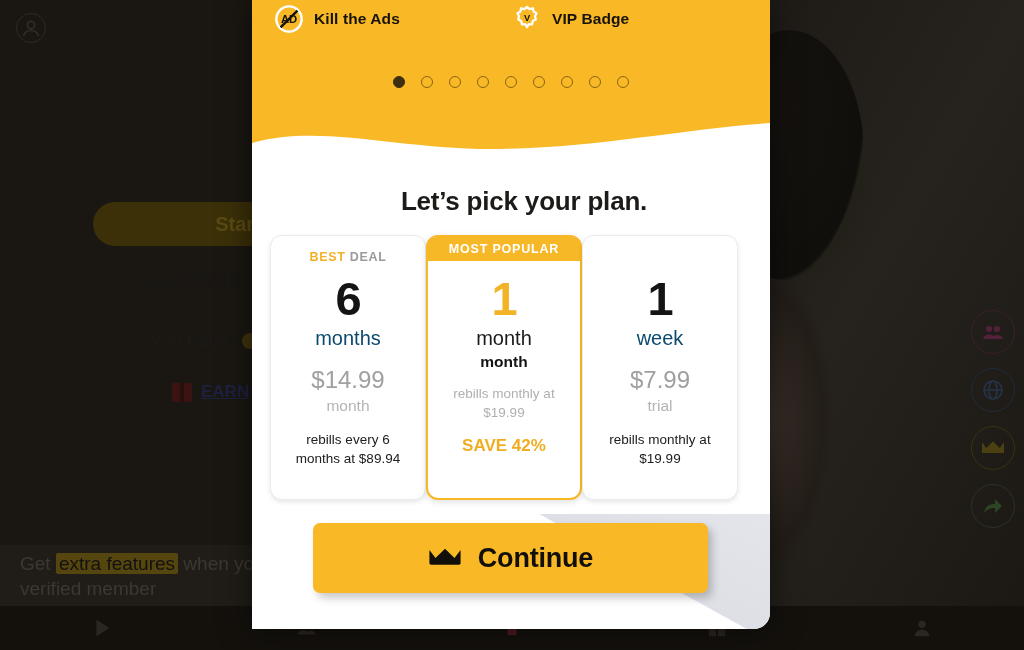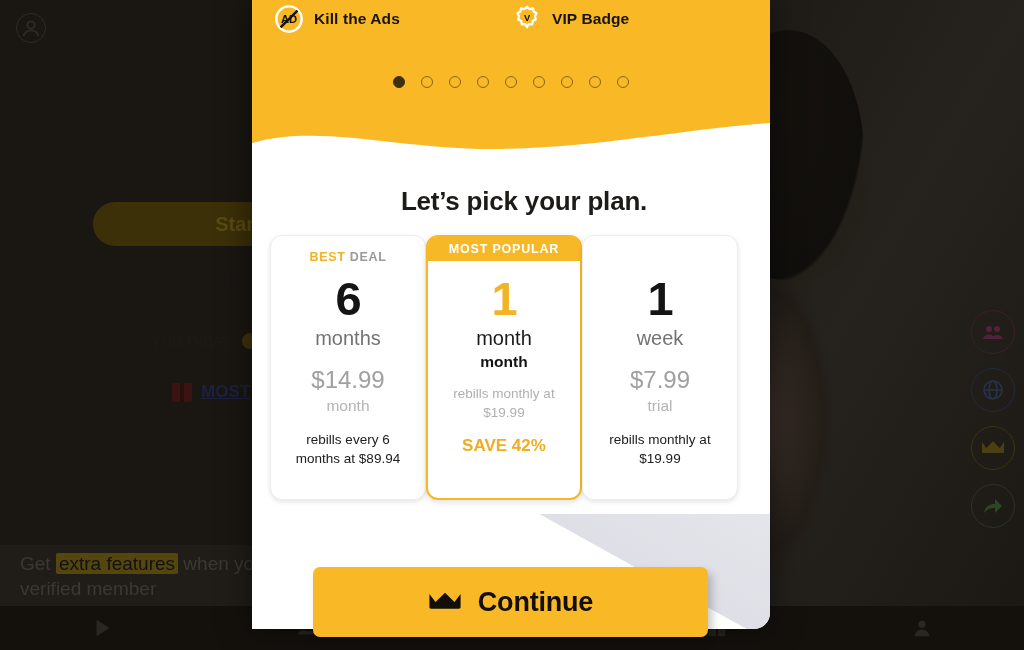--- a/index.html
+++ b/index.html
@@ -204,21 +204,21 @@
     margin: -0.5px -0.5px 0 -0.5px;
   }
 
   .plan-num {
     font-size: 47px; font-weight: 700; color: #141414;
     line-height: 1.0; margin-top: 9px; letter-spacing: -1px;
   }
   .selected .plan-num { color: #f3b327; margin-top: 14px; }
 
   .plan-unit {
-    font-size: 20px; font-weight: 400; color: #737373; margin-top: 5px;
+    font-size: 20px; font-weight: 400; color: #0c4a6e; margin-top: 5px;
   }
   .selected .plan-unit { color: #1b1b1b; }
 
   .plan-price {
     font-size: 24px; font-weight: 400; color: #a0a0a0; margin-top: 16px;
   }
   .selected .plan-price { color: #141414; font-weight: 700; }
 
   .plan-per {
     font-size: 15.5px; font-weight: 400; color: #b4b4b4; margin-top: 3px;
@@ -237,21 +237,20 @@
   }
 
   #continue-button {
     position: absolute; left: 313px; top: 523px;
     width: 395px; height: 70px;
     background: #f9b927;
     border: none; border-radius: 7px;
     display: flex; align-items: center; justify-content: center; gap: 16px;
     cursor: pointer;
     box-shadow: 4px 5px 9px rgba(0,0,0,.22);
-    margin-top: 44px;
   }
   #continue-button .crown { width: 34px; height: 24px; color: #120f0a; }
   #continue-button .crown svg { width: 100%; height: 100%; display: block; }
   #continue-label {
     font-size: 27px; font-weight: 700; color: #120f0a; letter-spacing: -.2px;
   }
 </style>
 </head>
 <body>
 
@@ -278,21 +277,21 @@
     <span>CHATS</span>
   </div>
 
   <div class="bg-youhave-row">
     <span>You have:</span>
     <span class="bg-coin"></span>
   </div>
 
   <div class="bg-earn-row">
     <span class="bg-gift"></span>
-    <span class="bg-earn-link">MOST</span>
+    <span class="bg-earn-link">EARN</span>
   </div>
 
   <div id="bg-banner">
     <div>
       <span>Get </span><span class="hl">extra features</span><span> when you</span>
     </div>
     <div>verified member</div>
   </div>
 
   <div id="bg-side-actions">

